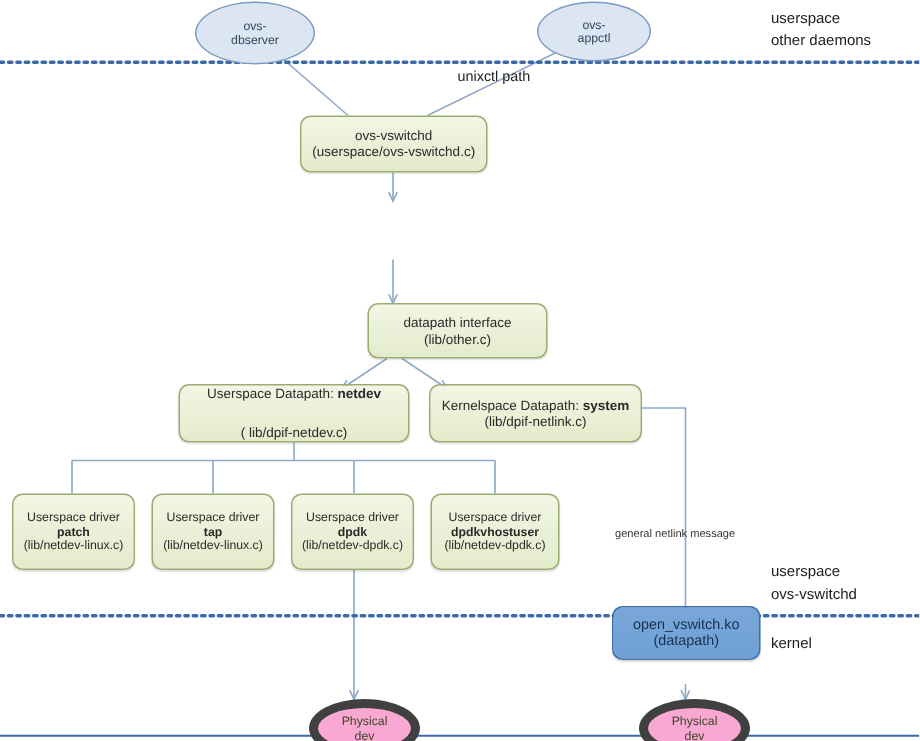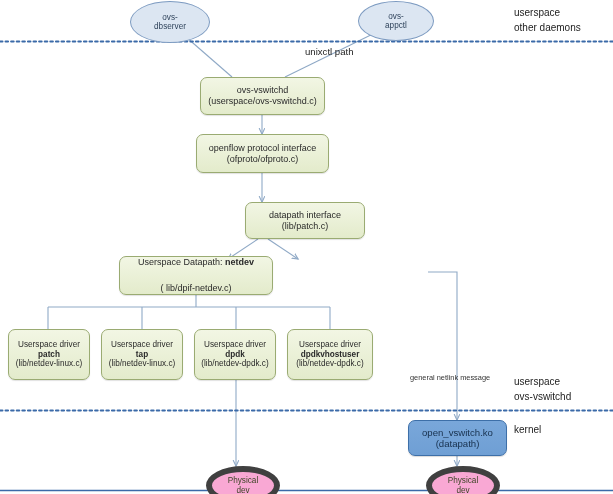--- a/index.html
+++ b/index.html
@@ -21,21 +21,21 @@
        justify-content:center;text-align:right;border-radius:50%;line-height:1.12;}
   .ellblue{background:#dce6f2;border:1px solid #7d9bc1;color:#30445c;}
   .ellgreen{background:#f9a8d4;border:6px solid #404040;color:#3d4426;}
 
   .t11{font-size:8.2px;}
   .t12{font-size:9px;}
   .t13{font-size:9.6px;}
   .bold{font-weight:bold;}
 
   .zlabel{position:absolute;font-size:10px;color:#1c1c1c;line-height:1.45;text-align:left;}
-  .wirelabel{position:absolute;font-size:7.4px;color:#333;white-space:nowrap;margin-top:22px;}
+  .wirelabel{position:absolute;font-size:7.4px;color:#333;white-space:nowrap;}
   .capt{position:absolute;font-size:9.6px;color:#222;white-space:nowrap;}
 </style>
 </head>
 <body>
 
 <div id="canvas">
 
   <svg id="wires" viewBox="0 0 613 494" xmlns="http://www.w3.org/2000/svg">
     <defs>
       <marker id="ar" markerWidth="7" markerHeight="7" refX="5.4" refY="3" orient="auto">
@@ -94,38 +94,41 @@
   </div>
 
   <div class="capt" style="left:305px;top:46px;">unixctl path</div>
   <div class="wirelabel" style="left:410px;top:351px;">general netlink message</div>
 
   <div class="node boxgreen t12" style="left:200px;top:77px;width:125px;height:38px;">
     <div>ovs-vswitchd</div>
     <div>(userspace/ovs-vswitchd.c)</div>
   </div>
 
-  <div class="node boxgreen t12" style="left:196px;top:134px;width:133px;height:39px;">
-    <div>openflow protocol interface</div>
-    <div>(ofproto/ofproto.c)</div>
-  </div>
 
   <div class="node boxgreen t12" style="left:203px;top:202px;width:120px;height:37px;margin-left:42px;">
     <div>datapath interface</div>
-    <div>(lib/patch.c)</div>
+    <div>(lib/other.c)</div>
   </div>
 
   <div class="node boxgreen t12" style="left:119px;top:256px;width:154px;height:39px;gap:15px;">
     <div>
       <span>Userspace Datapath:</span>
       <span class="bold">netdev</span>
     </div>
     <div>( lib/dpif-netdev.c)</div>
   </div>
 
+  <div class="node boxgreen t12" style="left:286px;top:256px;width:142px;height:39px;">
+    <div>
+      <span>Kernelspace Datapath:</span>
+      <span class="bold">system</span>
+    </div>
+    <div>(lib/dpif-netlink.c)</div>
+  </div>
 
   <div class="node boxgreen t11" style="left:8px;top:329px;width:82px;height:51px;">
     <div>Userspace driver</div>
     <div class="bold">patch</div>
     <div>(lib/netdev-linux.c)</div>
   </div>
   <div class="node boxgreen t11" style="left:101px;top:329px;width:82px;height:51px;">
     <div>Userspace driver</div>
     <div class="bold">tap</div>
     <div>(lib/netdev-linux.c)</div>
@@ -134,21 +137,21 @@
     <div>Userspace driver</div>
     <div class="bold">dpdk</div>
     <div>(lib/netdev-dpdk.c)</div>
   </div>
   <div class="node boxgreen t11" style="left:287px;top:329px;width:86px;height:51px;">
     <div>Userspace driver</div>
     <div class="bold">dpdkvhostuser</div>
     <div>(lib/netdev-dpdk.c)</div>
   </div>
 
-  <div class="node boxblue t13" style="left:408px;top:420px;width:99px;height:36px;">
+  <div class="node boxblue t13" style="left:408px;top:404px;width:99px;height:36px;">
     <div>open_vswitch.ko</div>
     <div>(datapath)</div>
   </div>
 
   <div class="ell ellgreen t11" style="left:206px;top:466px;width:62px;height:27px;">
     <div>Physical</div>
     <div>dev</div>
   </div>
   <div class="ell ellgreen t11" style="left:426px;top:466px;width:62px;height:27px;">
     <div>Physical</div>

